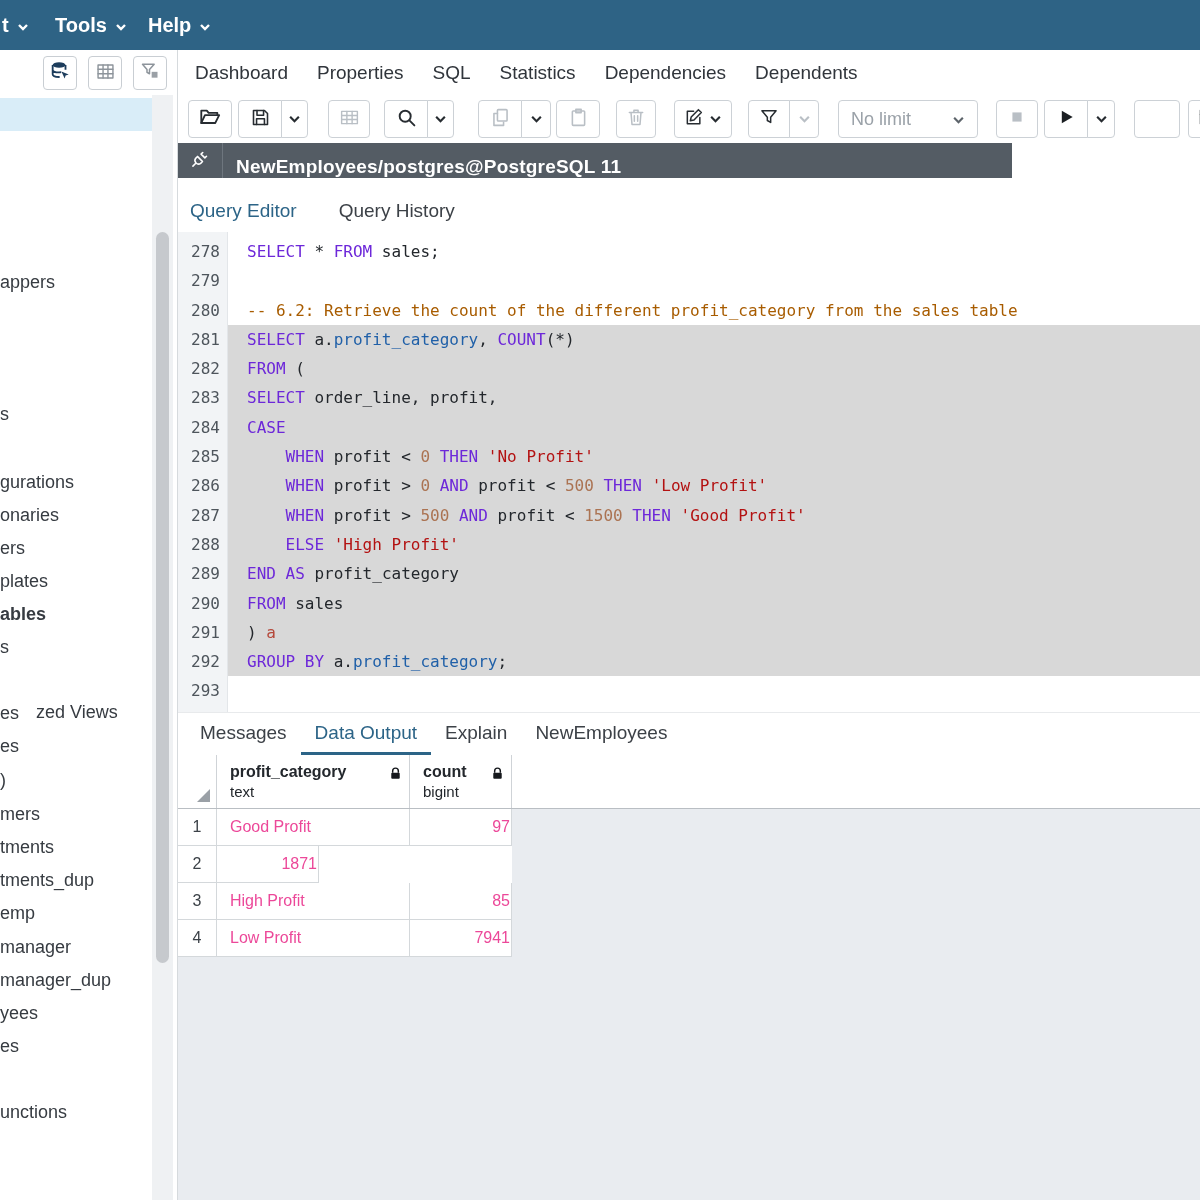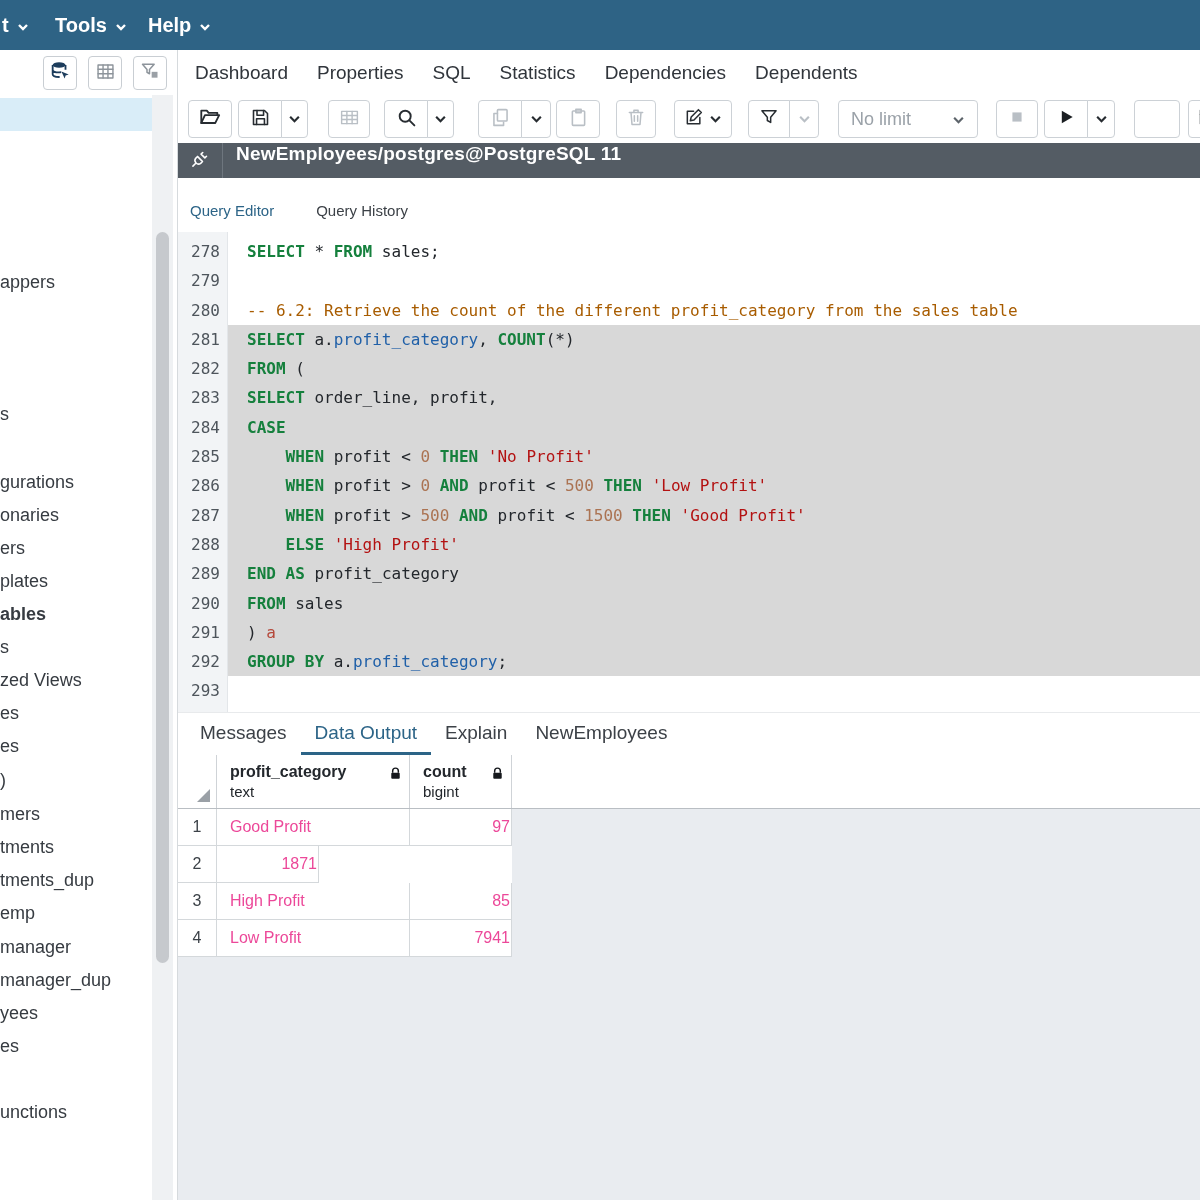--- a/index.html
+++ b/index.html
@@ -37,43 +37,43 @@
         display:flex;align-items:center;justify-content:center;gap:5px;box-sizing:border-box}
   .qbtn.solo{border-radius:4px}
   .qbtn.first{border-radius:4px 0 0 4px}
   .qbtn.last{border-radius:0 4px 4px 0;margin-left:-1px}
   .qbtn.disabled{color:#b9bfc5}
   .qselect{position:absolute;top:5px;height:38px;border:1px solid #ccd1d6;border-radius:4px;background:#fff;
            display:flex;align-items:center;justify-content:space-between;padding:0 12px;box-sizing:border-box;
            color:#9aa1a8;font-size:18px}
 
   
-  .connbar{position:absolute;left:178px;top:143px;width:1022px;height:35px;background:#545c64;
-           display:flex;align-items:flex-start}
+  .connbar{position:absolute;left:178px;top:143px;width:834px;height:35px;background:#545c64;
+           display:flex;align-items:flex-end}
   .connicon{width:45px;height:35px;border-right:1px solid #6e767e;display:flex;align-items:center;
             justify-content:center;color:#fff;box-sizing:border-box}
   .conntitle{margin-left:13px;color:#fff;font-size:19px;font-weight:700;letter-spacing:.2px}
 
   
   .edtabs{position:absolute;left:178px;top:178px;width:1022px;height:54px;background:#fff;display:flex;
           padding-left:0;box-sizing:border-box}
-  .edtab{height:69px;display:flex;align-items:center;padding:8px 12px;margin-right:18px;font-size:15px;
+  .edtab{height:69px;display:flex;align-items:center;padding:8px 12px;margin-right:18px;font-size:19px;
          color:#3c4147;border-bottom:4px solid transparent;box-sizing:border-box}
   .edtab.active{color:#2c6487;border-bottom-color:#2c6487}
 
   
   .editor{position:absolute;left:178px;top:232px;width:1022px;height:480px;background:#fff;display:flex;
           font-family:"DejaVu Sans Mono",monospace;font-size:16px;line-height:29.3px}
   .gutter{width:50px;background:#f2f4f6;border-right:1px solid #e3e6e9;box-sizing:border-box;
           text-align:right;padding:5px 7px 0 0;color:#4e555c}
   .gutter div{height:29.3px}
   .codelines{flex:1;padding-top:5px;white-space:pre;overflow:hidden}
   .cl{height:29.3px;padding-left:19px;color:#23272c}
   .cl.sel{background:#d8d8d8}
-  .tk-kw{color:#15803d;font-weight:bold}
+  .tk-kw{color:#6d28d9;font-weight:normal}
   .tk-cm{color:#a85c00}
   .tk-str{color:#b31111}
   .tk-num{color:#ab7352}
   .tk-v2{color:#2060a8}
   .tk-red{color:#b5483a}
   .tk-pl{color:#23272c}
 
   
   .outtabs{position:absolute;left:178px;top:712px;width:1022px;height:43px;background:#fff;display:flex;
            padding-left:8px;box-sizing:border-box;border-top:1px solid #e8eaec}
@@ -151,21 +151,21 @@
     <div class="sb-track"></div>
     <div class="sb-thumb"></div>
   <div class="tree-item" style="top: 177px;">appers</div>
       <div class="tree-item" style="top: 309px;">s</div>
       <div class="tree-item" style="top: 377px;">gurations</div>
       <div class="tree-item" style="top: 410px;">onaries</div>
       <div class="tree-item" style="top: 443px;">ers</div>
       <div class="tree-item" style="top: 476px;">plates</div>
       <div class="tree-item" style="top: 509px; font-weight: bold;">ables</div>
       <div class="tree-item" style="top: 542px;">s</div>
-      <div class="tree-item" style="top: 575px;">zed Views</div>
+      <div class="tree-item" style="top: 607px; margin-left: 36px;">zed Views</div>
       <div class="tree-item" style="top: 608px;">es</div>
       <div class="tree-item" style="top: 641px;">es</div>
       <div class="tree-item" style="top: 675px;">)</div>
       <div class="tree-item" style="top: 709px;">mers</div>
       <div class="tree-item" style="top: 742px;">tments</div>
       <div class="tree-item" style="top: 775px;">tments_dup</div>
       <div class="tree-item" style="top: 808px;">emp</div>
       <div class="tree-item" style="top: 842px;">manager</div>
       <div class="tree-item" style="top: 875px;">manager_dup</div>
       <div class="tree-item" style="top: 908px;">yees</div>

